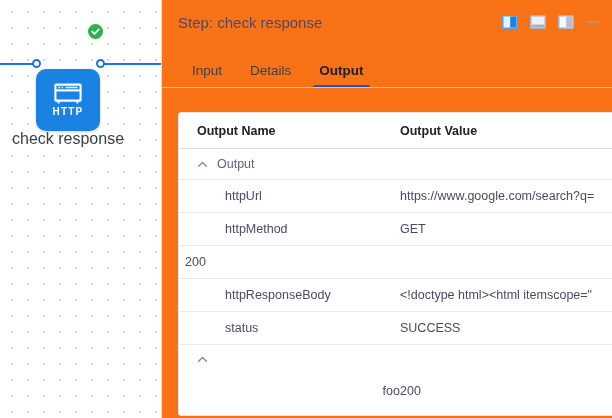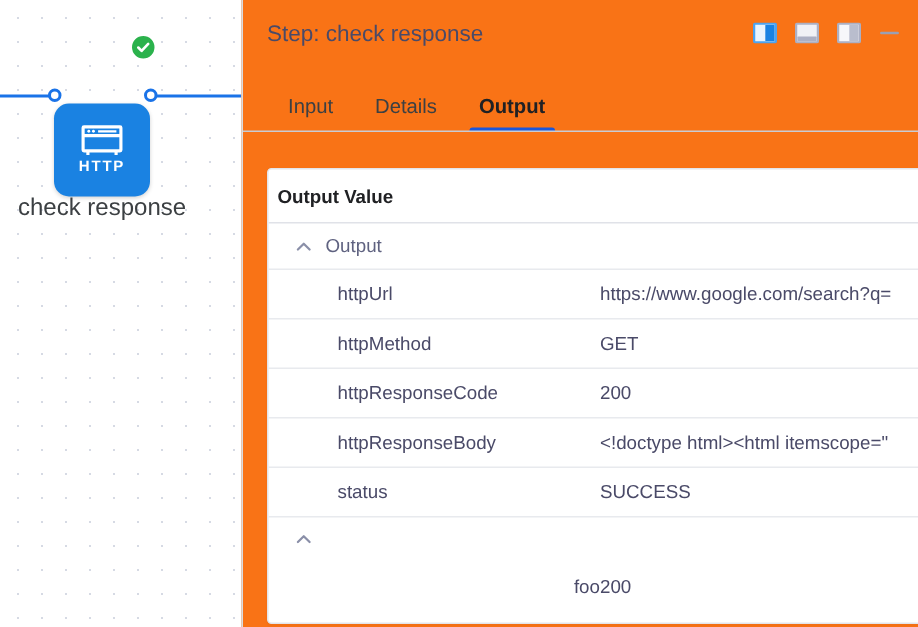--- a/index.html
+++ b/index.html
@@ -340,20 +340,21 @@
     <div class="tabs">
       <div class="tab">Input</div>
       <div class="tab">Details</div>
       <div class="tab active">Output</div>
       <div class="tabs-divider"></div>
     </div>
 
     <div class="table-card">
 
       <div class="t-row t-head">
+        <div class="c-name" style="padding-left:12px;">Output Name</div>
         <div class="c-value">Output Value</div>
       </div>
 
       <div class="t-row group-row">
         <div class="c-name">
           <span>
             <svg class="chevron" viewBox="0 0 11 11" fill="none" xmlns="http://www.w3.org/2000/svg">
               <path d="M1.6 7.3 L5.5 3.5 L9.4 7.3" stroke="#8a8fa8" stroke-width="1.5" stroke-linecap="round" stroke-linejoin="round"></path>
             </svg>
           </span>
@@ -366,21 +367,20 @@
         <div class="c-name">httpUrl</div>
         <div class="c-value">https://www.google.com/search?q=</div>
       </div>
 
       <div class="t-row data-row">
         <div class="c-name">httpMethod</div>
         <div class="c-value">GET</div>
       </div>
 
       <div class="t-row data-row">
-        <div class="c-name">httpResponseCode</div>
         <div class="c-value">200</div>
       </div>
 
       <div class="t-row data-row">
         <div class="c-name">httpResponseBody</div>
         <div class="c-value">&lt;!doctype html&gt;&lt;html itemscope="</div>
       </div>
 
       <div class="t-row data-row">
         <div class="c-name">status</div>

